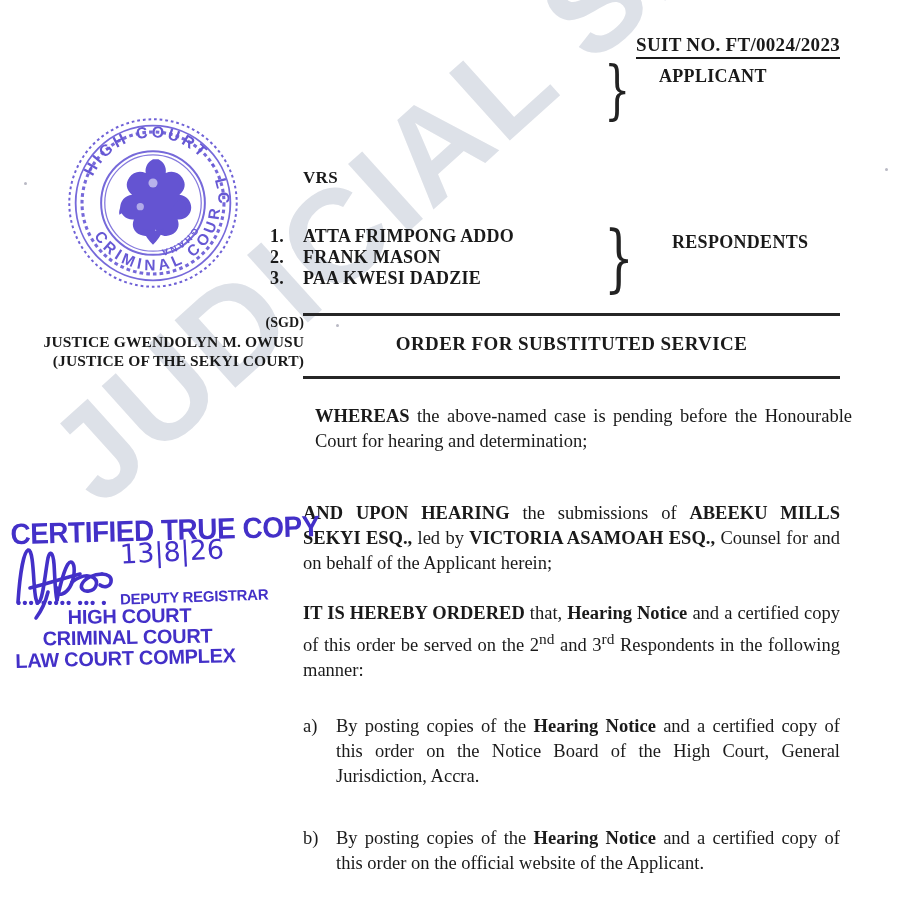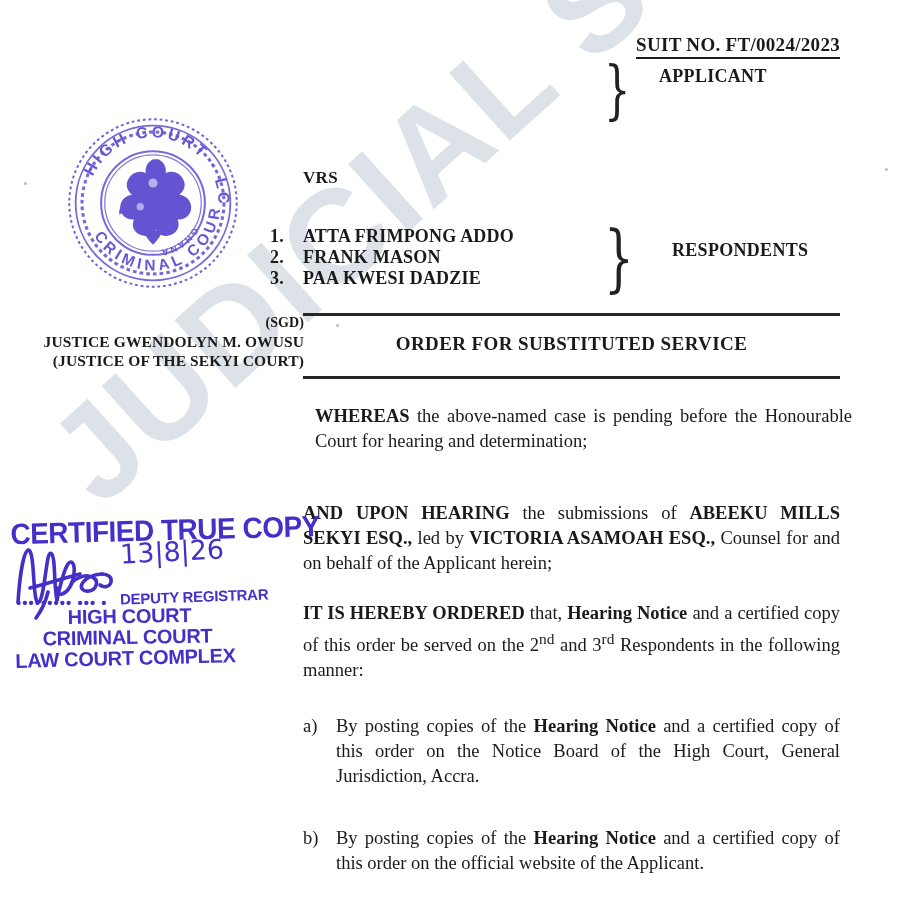--- a/index.html
+++ b/index.html
@@ -124,21 +124,21 @@
     left: 659px;
     top: 66px;
     z-index: 3;
     font-weight: 700;
     font-size: 18px;
     letter-spacing: 0.3px;
   }
   #respondents-label {
     position: absolute;
     left: 672px;
-    top: 240px;
+    top: 232px;
     z-index: 3;
     font-weight: 700;
     font-size: 18px;
     letter-spacing: 0.3px;
   }
 
   
   #judge-block {
     position: absolute;
     left: 24px;

